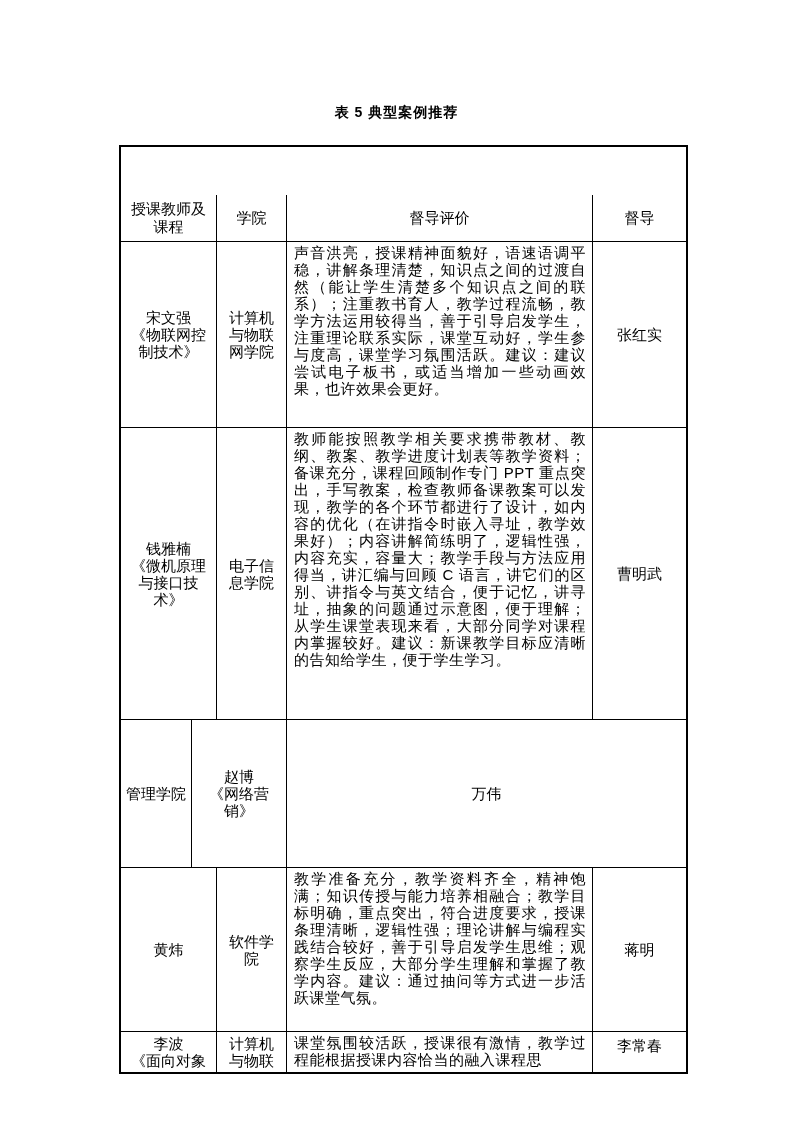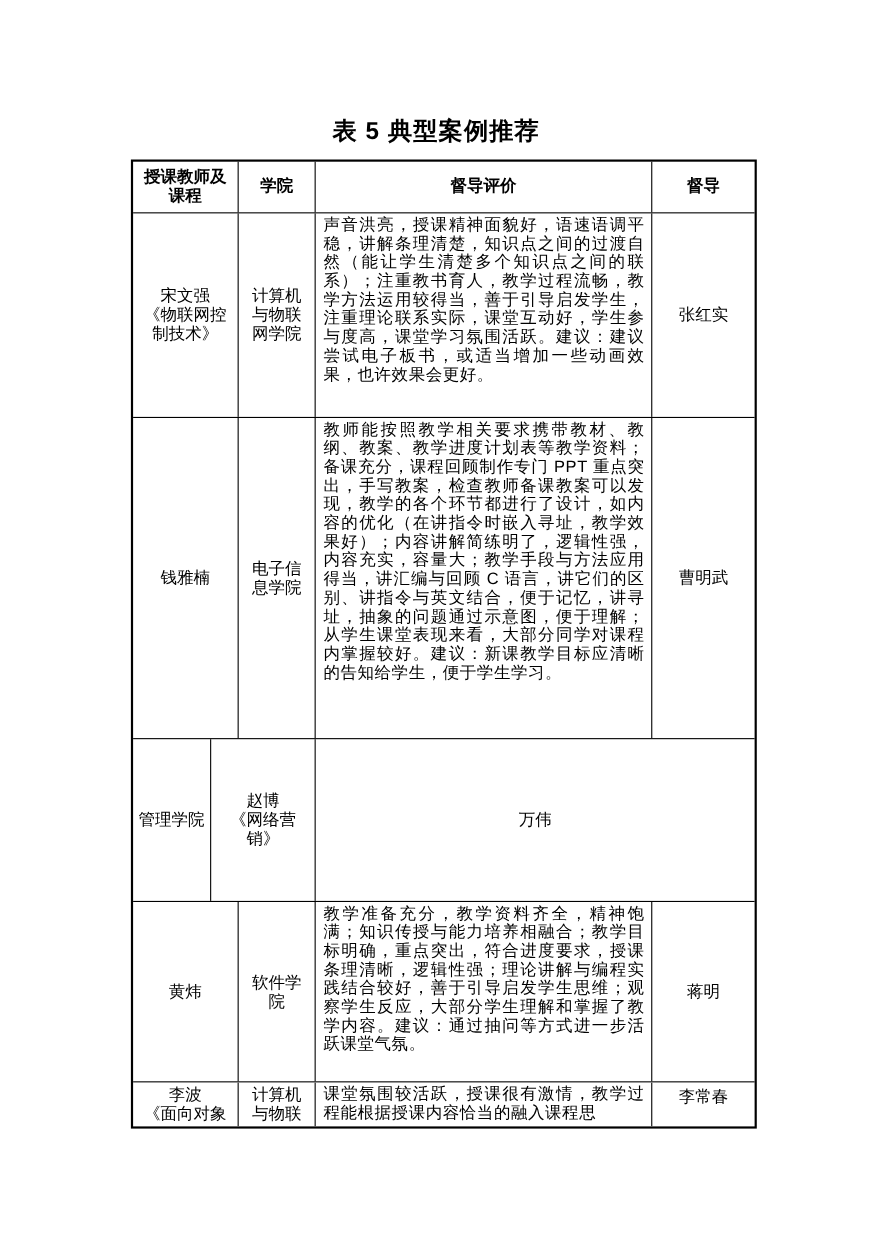--- a/index.html
+++ b/index.html
@@ -17,21 +17,21 @@
     height: 1122px;
     background: #ffffff;
     position: relative;
   }
   .doc-title {
     position: absolute;
     top: 104px;
     left: 0;
     width: 100%;
     text-align: center;
-    font-size: 22px;
+    font-size: 14px;
     font-weight: bold;
     letter-spacing: 1px;
   }
   .report-table {
     position: absolute;
     left: 119px;
     top: 145px;
     width: 569px;
     border: 2px solid #000000;
     display: flex;
@@ -63,21 +63,21 @@
   .c1.center { padding: 2px 3px; }
   .c2.center { padding: 2px 5px; }
   .c4.center { padding: 14px 3px; }
   .eval {
     padding: 2px 6px 3px 7px;
     text-align: justify;
     text-justify: inter-ideograph;
     letter-spacing: 0.5px;
     word-break: break-all;
   }
-  .row-header   { min-height: 37px; font-weight: bold; }
+  .row-header   { min-height: 37px; font-weight: normal; margin-top: 48px; }
   .row-header .cell { line-height: 18px; }
   .row-0 { min-height: 186px; }
   .row-1 { min-height: 292px; }
   .row-2 { min-height: 148px; }
   .row-3 { min-height: 164px; }
   .row-4 { height: 41px; max-height: 41px; overflow: hidden; }
   .row-4 .cell { overflow: hidden; }
   .row-4 .center { align-items: center; padding-top: 2px; }
   .row-4 .c4.center { align-items: center; padding-top: 0; }
 </style>
@@ -106,20 +106,21 @@
       </div>
       <div class="cell c2 center">计算机与物联网学院</div>
       <div class="cell c3 eval">声音洪亮，授课精神面貌好，语速语调平稳，讲解条理清楚，知识点之间的过渡自然（能让学生清楚多个知识点之间的联系）；注重教书育人，教学过程流畅，教学方法运用较得当，善于引导启发学生，注重理论联系实际，课堂互动好，学生参与度高，课堂学习氛围活跃。建议：建议尝试电子板书，或适当增加一些动画效果，也许效果会更好。</div>
       <div class="cell c4 center">张红实</div>
     </div>
 
     <div class="trow row-1">
       <div class="cell c1 center">
         <div>
           <div>钱雅楠</div>
+          <div>《微机原理与接口技术》</div>
         </div>
       </div>
       <div class="cell c2 center">电子信息学院</div>
       <div class="cell c3 eval">教师能按照教学相关要求携带教材、教纲、教案、教学进度计划表等教学资料；备课充分，课程回顾制作专门 PPT 重点突出，手写教案，检查教师备课教案可以发现，教学的各个环节都进行了设计，如内容的优化（在讲指令时嵌入寻址，教学效果好）；内容讲解简练明了，逻辑性强，内容充实，容量大；教学手段与方法应用得当，讲汇编与回顾 C 语言，讲它们的区别、讲指令与英文结合，便于记忆，讲寻址，抽象的问题通过示意图，便于理解；从学生课堂表现来看，大部分同学对课程内掌握较好。建议：新课教学目标应清晰的告知给学生，便于学生学习。</div>
       <div class="cell c4 center">曹明武</div>
     </div>
 
     <div class="trow row-2">
       <div class="cell c2 center">管理学院</div>
       <div class="cell c1 center">

